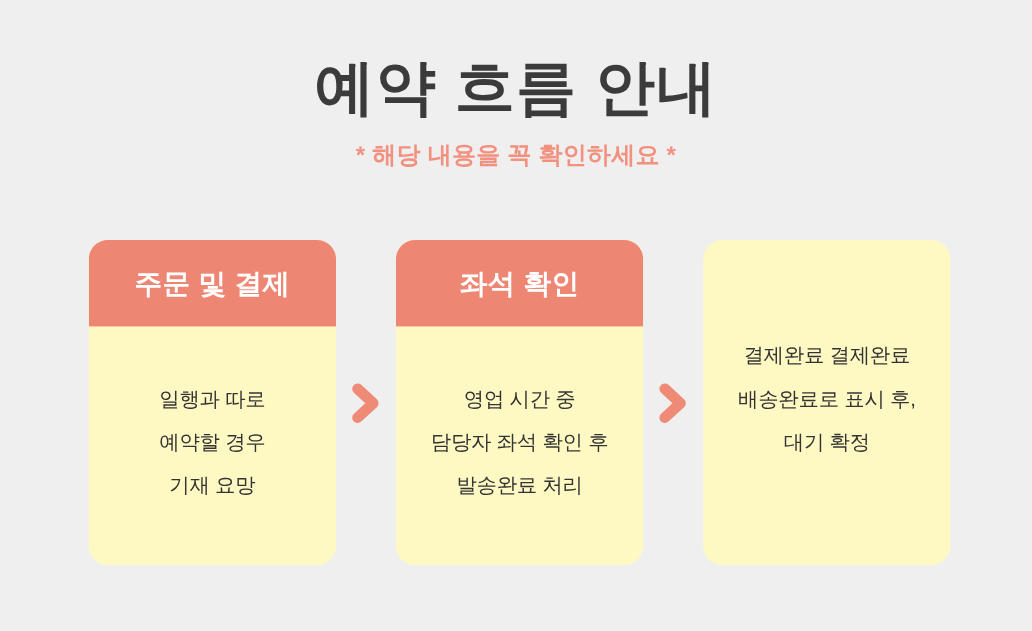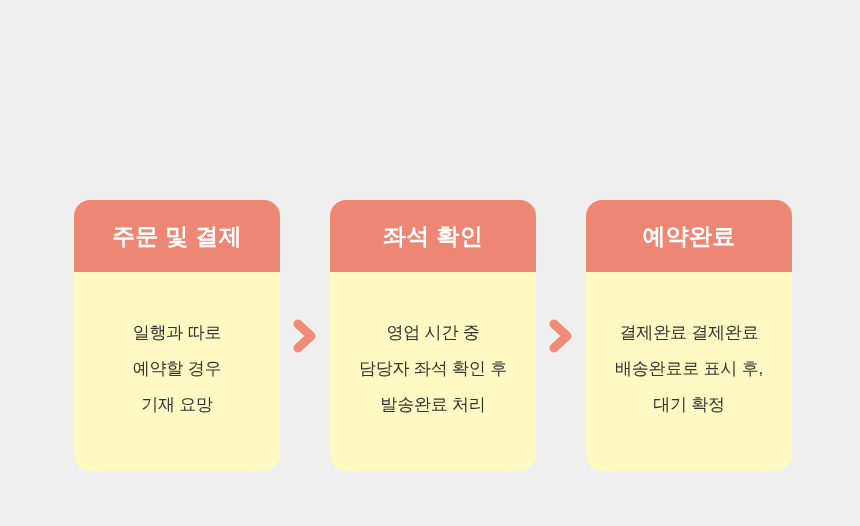--- a/index.html
+++ b/index.html
@@ -119,20 +119,22 @@
   .arrow svg {
     display: block;
   }
 </style>
 </head>
 <body>
 
 <div class="page">
 
   <div class="header">
+    <h1 class="page-title">예약 흐름 안내</h1>
+    <p class="page-subtitle">* 해당 내용을 꼭 확인하세요 *</p>
   </div>
 
   <div class="flow">
 
     <div class="card">
       <div class="card-header">
         <span class="card-header-label">주문 및 결제</span>
       </div>
       <div class="card-body">
         <span class="card-body-line">일행과 따로</span>
@@ -162,23 +164,20 @@
 
     <div class="arrow">
       <span>
         <svg width="26" height="34" viewBox="0 0 26 34" aria-hidden="true">
           <path d="M6 5 L19 17 L6 29" fill="none" stroke="#ef8a77" stroke-width="9" stroke-linecap="round" stroke-linejoin="round"></path>
         </svg>
       </span>
     </div>
 
     <div class="card">
-      <div class="card-header">
-        <span class="card-header-label">예약완료</span>
-      </div>
       <div class="card-body">
         <span class="card-body-line">결제완료 결제완료</span>
         <span class="card-body-line">배송완료로 표시 후,</span>
         <span class="card-body-line">대기 확정</span>
       </div>
     </div>
 
   </div>
 </div>
 

